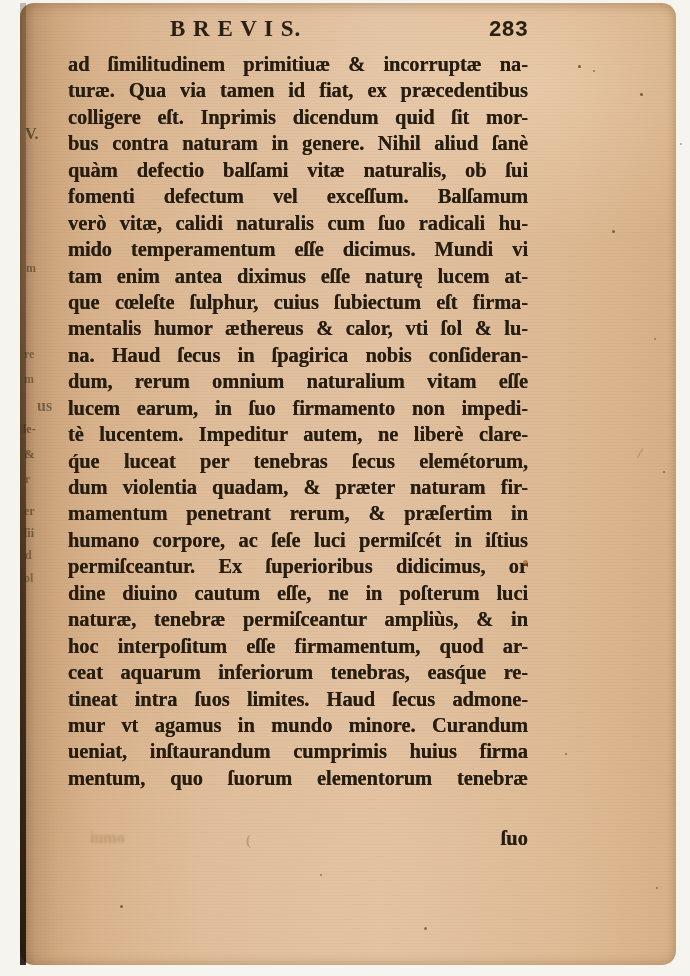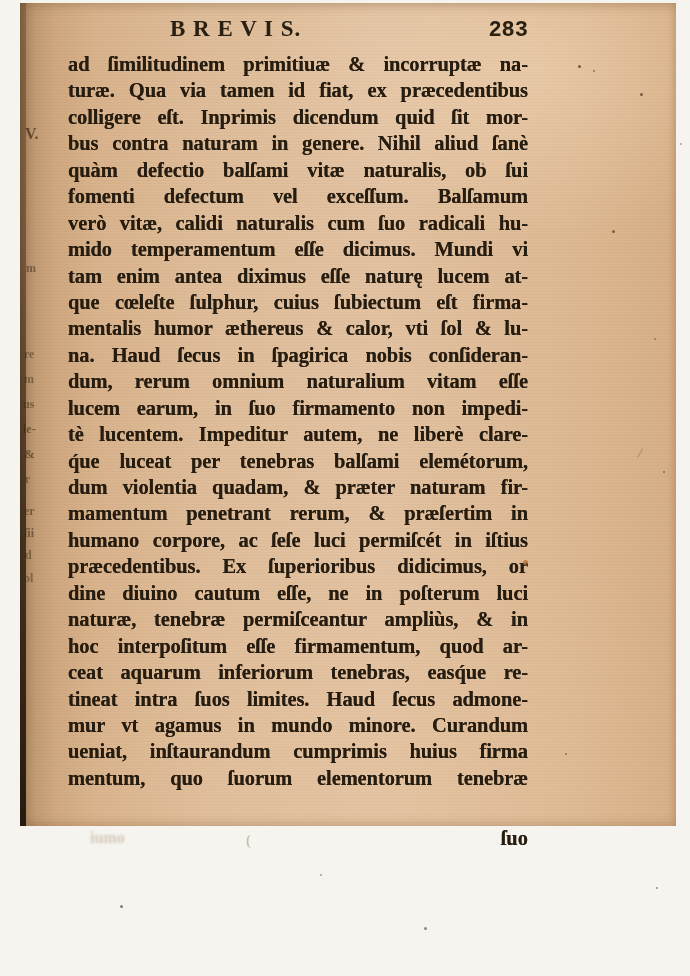--- a/index.html
+++ b/index.html
@@ -9,28 +9,29 @@
     background: #f6f4ef;
     font-family: "Liberation Serif", "DejaVu Serif", serif;
   }
   .scan {
     position: relative;
     width: 690px; height: 976px;
   }
   .page {
     position: absolute;
     left: 20px; top: 3px;
-    width: 656px; height: 823px;
+    width: 656px; height: 962px;
     background:
       radial-gradient(ellipse 420px 260px at 78% 8%, rgba(255,233,205,0.30), rgba(255,233,205,0) 65%),
       radial-gradient(ellipse 520px 420px at 55% 96%, rgba(232,198,162,0.35), rgba(232,198,162,0) 70%),
       repeating-linear-gradient(0deg, rgba(135,92,52,0.055) 0px, rgba(135,92,52,0.055) 1px, rgba(0,0,0,0) 1px, rgba(0,0,0,0) 3px),
       linear-gradient(90deg, rgba(82,52,26,0.38) 0px, rgba(120,85,50,0.20) 16px, rgba(150,110,70,0.10) 36px, rgba(150,110,70,0) 72px),
       linear-gradient(90deg, #d3ab82 0%, #dfbd9a 28%, #e2c2a2 55%, #ddb993 84%, #d6af87 100%);
     box-shadow: inset 0 4px 8px rgba(110,75,40,0.25), inset 0 -4px 8px rgba(110,75,40,0.18);
+    border-radius: 14px;
   }
   .page::before {
     content: "";
     position: absolute; left: 0; top: 0;
     width: 6px; height: 100%;
     background: linear-gradient(180deg,
       rgba(70,45,22,0.30) 0%,
       rgba(55,35,18,0.45) 30%,
       rgba(35,22,10,0.72) 62%,
       rgba(22,13,6,0.88) 100%);
@@ -103,43 +104,43 @@
         <div class="line">fomenti defectum vel exceſſum. Balſamum</div>
         <div class="line">verò vitæ, calidi naturalis cum ſuo radicali hu-</div>
         <div class="line">mido temperamentum eſſe dicimus. Mundi vi</div>
         <div class="line">tam enim antea diximus eſſe naturę lucem at-</div>
         <div class="line">que cœleſte ſulphur, cuius ſubiectum eſt firma-</div>
         <div class="line">mentalis humor æthereus &amp; calor, vti ſol &amp; lu-</div>
         <div class="line">na. Haud ſecus in ſpagirica nobis conſideran-</div>
         <div class="line">dum, rerum omnium naturalium vitam eſſe</div>
         <div class="line">lucem earum, in ſuo firmamento non impedi-</div>
         <div class="line">tè lucentem. Impeditur autem, ne liberè clare-</div>
-        <div class="line">q́ue luceat per tenebras balſami elemétorum,</div>
+        <div class="line">q́ue luceat per tenebras ſecus elemétorum,</div>
         <div class="line">dum violentia quadam, &amp; præter naturam fir-</div>
         <div class="line">mamentum penetrant rerum, &amp; præſertim in</div>
         <div class="line">humano corpore, ac ſeſe luci permiſcét in iſtius</div>
-        <div class="line">præcedentibus. Ex ſuperioribus didicimus, or</div>
+        <div class="line">permiſceantur. Ex ſuperioribus didicimus, or</div>
         <div class="line">dine diuino cautum eſſe, ne in poſterum luci</div>
         <div class="line">naturæ, tenebræ permiſceantur ampliùs, &amp; in</div>
         <div class="line">hoc interpoſitum eſſe firmamentum, quod ar-</div>
         <div class="line">ceat aquarum inferiorum tenebras, easq́ue re-</div>
         <div class="line">tineat intra ſuos limites. Haud ſecus admone-</div>
         <div class="line">mur vt agamus in mundo minore. Curandum</div>
         <div class="line">ueniat, inſtaurandum cumprimis huius firma</div>
         <div class="line">mentum, quo ſuorum elementorum tenebræ</div>
       </div>
 
     <div class="catchword">ſuo</div>
 
     <div id="gutter">
         <div class="gutter-fragment" style="left: 5px; top: 122px; font-size: 16px; opacity: 0.7;">V.</div>
         <div class="gutter-fragment" style="left: 6px; top: 258px; font-size: 12px; opacity: 0.55;">m</div>
         <div class="gutter-fragment" style="left: 4px; top: 344px; font-size: 12px; opacity: 0.5;">re</div>
         <div class="gutter-fragment" style="left: 4px; top: 369px; font-size: 12px; opacity: 0.5;">m</div>
-        <div class="gutter-fragment" style="left: 3px; top: 394px; font-size: 12px; opacity: 0.55;">us</div>
+        <div class="gutter-fragment" style="left: 17px; top: 394px; font-size: 16px; opacity: 0.55;">us</div>
         <div class="gutter-fragment" style="left: 3px; top: 419px; font-size: 12px; opacity: 0.6;">le-</div>
         <div class="gutter-fragment" style="left: 4px; top: 443px; font-size: 13px; opacity: 0.6;">&amp;</div>
         <div class="gutter-fragment" style="left: 5px; top: 469px; font-size: 12px; opacity: 0.45;">r</div>
         <div class="gutter-fragment" style="left: 4px; top: 501px; font-size: 12px; opacity: 0.55; text-align: right;">er</div>
         <div class="gutter-fragment" style="left: 4px; top: 523px; font-size: 12px; opacity: 0.55;">ſii</div>
         <div class="gutter-fragment" style="left: 5px; top: 545px; font-size: 12px; opacity: 0.5;">d</div>
         <div class="gutter-fragment" style="left: 4px; top: 568px; font-size: 12px; opacity: 0.45;">ol</div>
       </div>
     <div id="strays">
         <div class="stray-mark" style="left: 70px; top: 826px; font-size: 16px; opacity: 0.28; filter: blur(1px); transform: rotate(0deg); color: rgb(122, 90, 50);">iumo</div>

